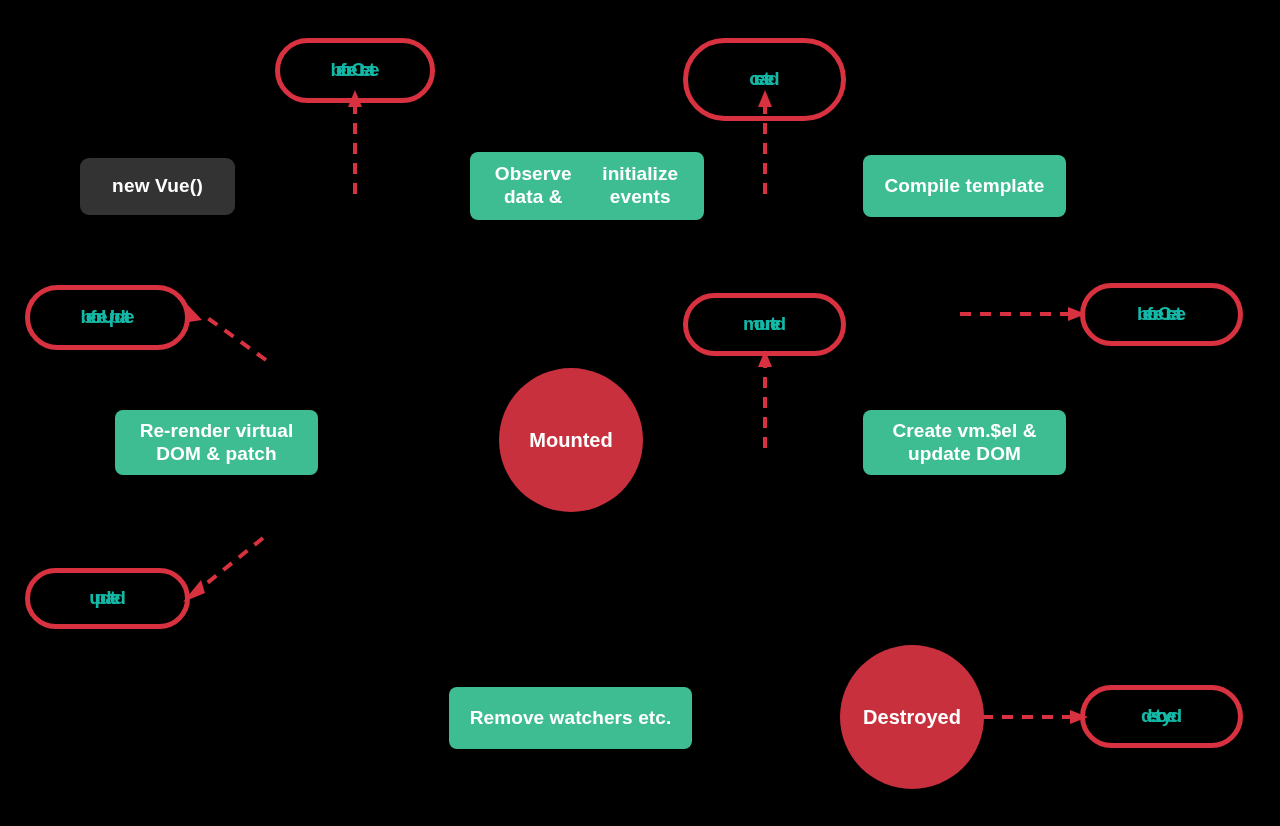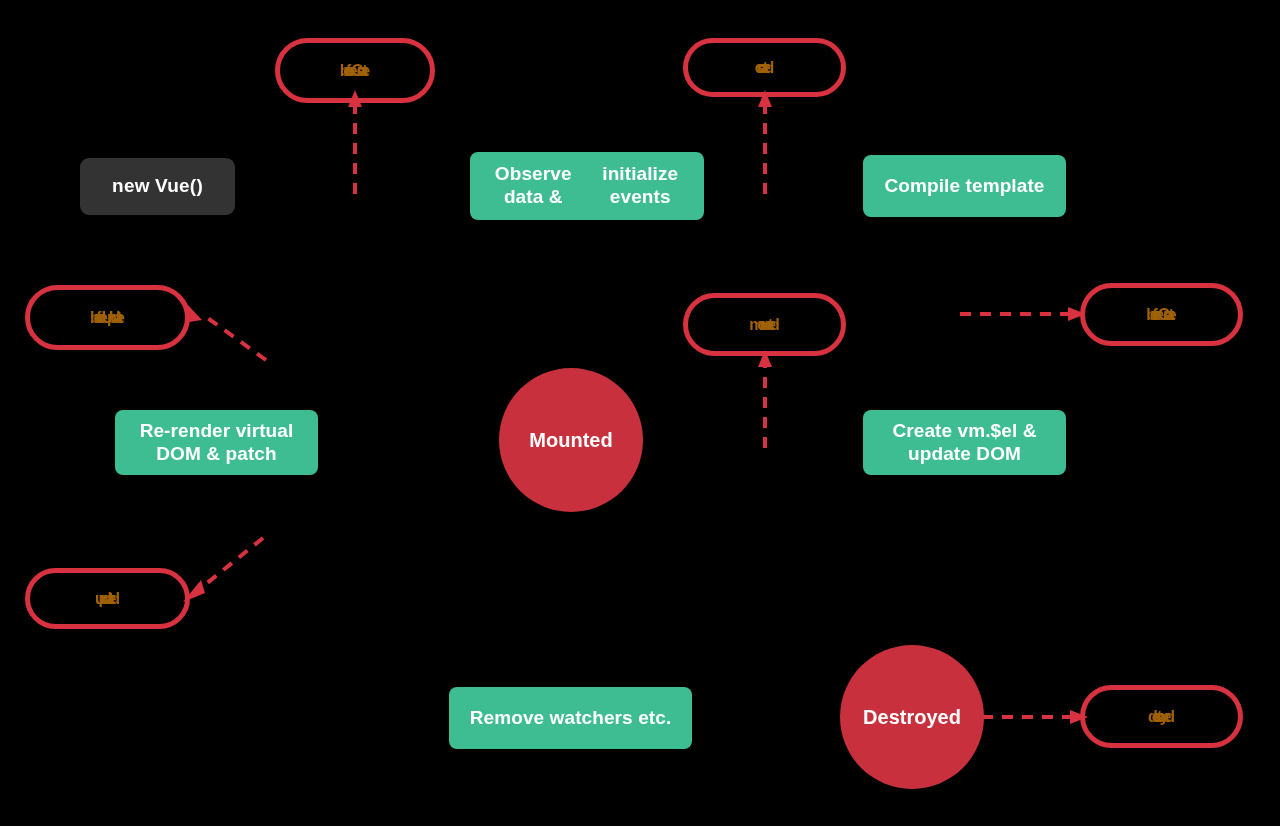--- a/index.html
+++ b/index.html
@@ -49,22 +49,22 @@
     font-weight: bold;
     letter-spacing: 0.1px;
     padding: 4px 10px;
   }
 
   
   .pill-hook {
     background: transparent;
     border: 5px solid #d8313f;
     border-radius: 999px;
-    color: #a16207;
-    font-size: 16px;
+    color: #14b8a6;
+    font-size: 19px;
     font-weight: bold;
     
     letter-spacing: -6.2px;
     text-indent: -6.2px;
     white-space: nowrap;
     overflow: visible;
   }
 
   
   .circle-state {
@@ -136,21 +136,21 @@
     <svg width="115" height="32" viewBox="0 0 115 32">
       <line x1="2" y1="16" x2="92" y2="16" stroke="#d8313f" stroke-width="4" stroke-dasharray="11 9"></line>
       <polygon points="108,16 90,9 90,23" fill="#d8313f"></polygon>
     </svg>
   </div>
 
   <div class="node pill-hook" style="left:275px; top:38px; width:160px; height:65px;">
     <span>beforeCreate</span>
   </div>
 
-  <div class="node pill-hook" style="left:683px; top:38px; width:163px; height:59px;">
+  <div class="node pill-hook" style="left:683px; top:38px; width:163px; height:83px;">
     <span>created</span>
   </div>
 
   <div class="node pill-hook" style="left:1080px; top:283px; width:163px; height:63px;">
     <span>beforeCreate</span>
   </div>
 
   <div class="node pill-hook" style="left:683px; top:293px; width:163px; height:63px;">
     <span>mounted</span>
   </div>

